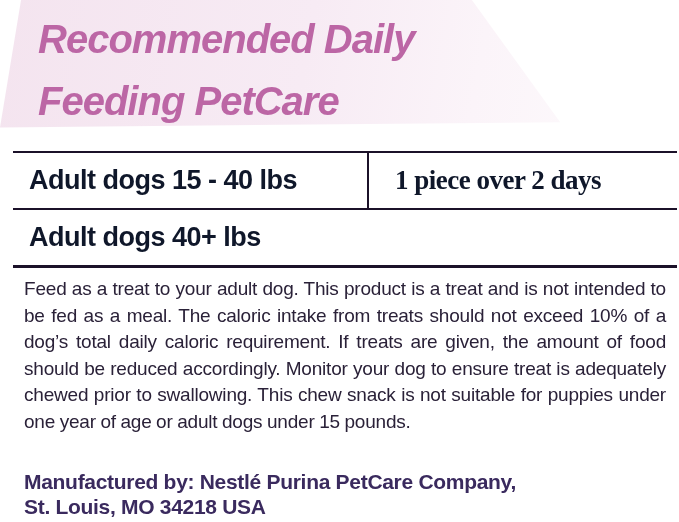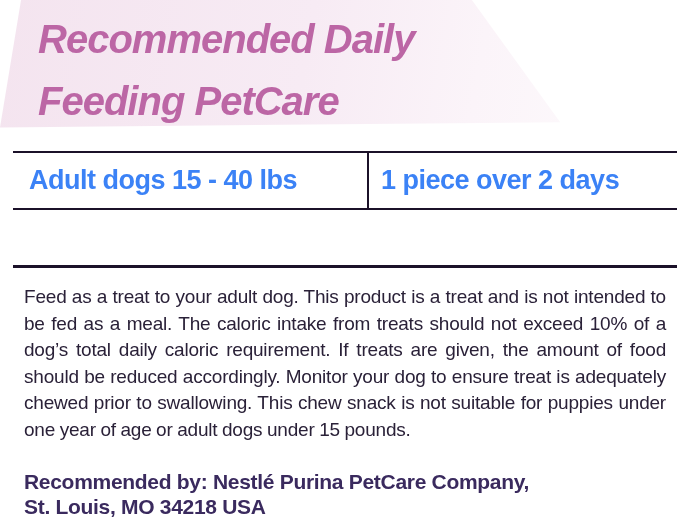--- a/index.html
+++ b/index.html
@@ -49,41 +49,42 @@
     align-items: center;
     height: 55px;
   }
   .ft-row.first {
     border-bottom: 2px solid #1b1129;
   }
   .ft-cell {
     font-weight: bold;
     font-size: 27px;
     letter-spacing: -0.5px;
-    color: #3b82f6;
+    color: #0f172a;
     white-space: nowrap;
   }
   .ft-cell.size {
     width: 354px;
     padding-left: 16px;
     box-sizing: border-box;
   }
   .ft-cell.amount {
     flex: 1;
     border-left: 2px solid #1b1129;
-    padding-left: 12px;
+    padding-left: 26px;
     align-self: stretch;
     display: flex;
     align-items: center;
+    font-family: Liberation Serif, serif;
   }
 
   
   .disclaimer {
     position: absolute;
-    left: 24px; top: 284px;
+    left: 24px; top: 276px;
     width: 642px;
     font-size: 19px;
     line-height: 26.5px;
     letter-spacing: -0.2px;
     word-spacing: -0.5px;
     text-align: justify;
     color: #2a2138;
   }
 
   
@@ -109,23 +110,24 @@
     <div>Recommended Daily</div>
     <div>Feeding PetCare</div>
   </div>
 
   <div class="feeding-table">
     <div class="ft-row first">
       <div class="ft-cell size">Adult dogs 15 - 40 lbs</div>
       <div class="ft-cell amount">1 piece over 2 days</div>
     </div>
     <div class="ft-row">
+      <div class="ft-cell size">Adult dogs 40+ lbs</div>
     </div>
   </div>
 
   <div class="disclaimer">Feed as a treat to your adult dog. This product is a treat and is not intended to be fed as a meal. The caloric intake from treats should not exceed 10% of a dog’s total daily caloric requirement. If treats are given, the amount of food should be reduced accordingly. Monitor your dog to ensure treat is adequately chewed prior to swallowing. This chew snack is not suitable for puppies under one year of age or adult dogs under 15 pounds.</div>
 
   <div class="manufacturer">
-    <div>Recommended by: Nestlé Purina PetCare Company,</div>
+    <div>Manufactured by: Nestlé Purina PetCare Company,</div>
     <div>St. Louis, MO 34218 USA</div>
   </div>
 
 </div>
 
 </body></html>

